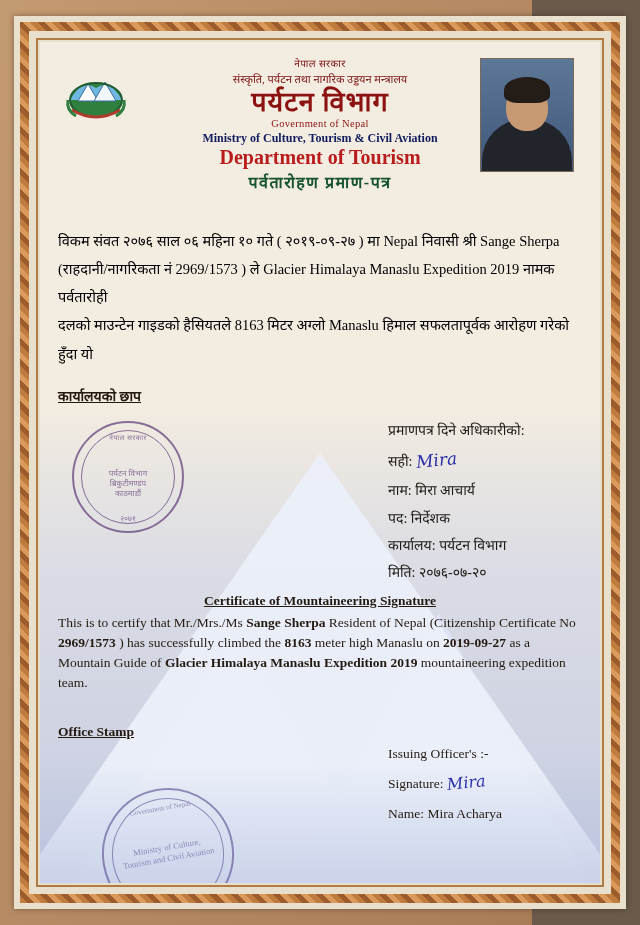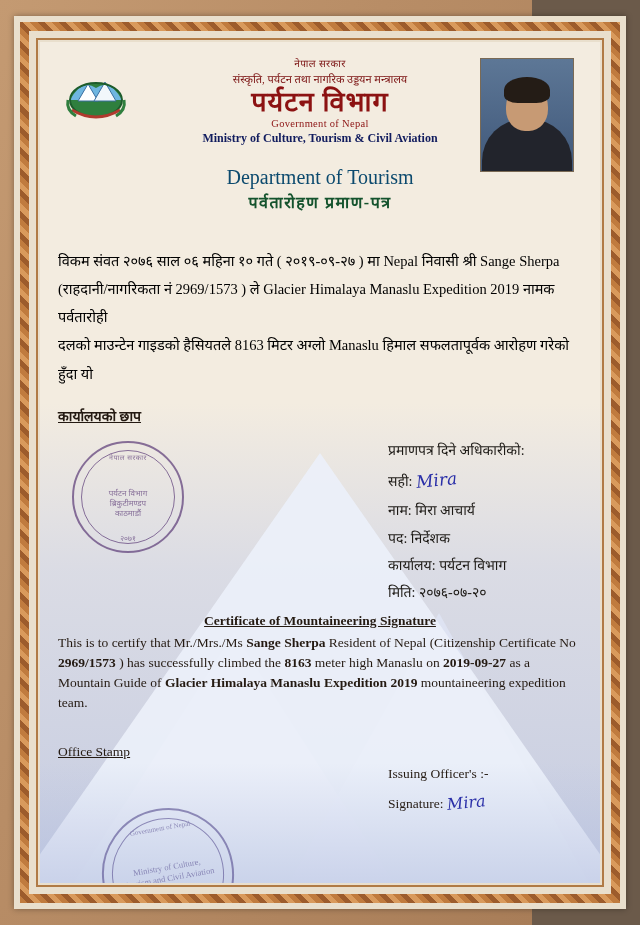--- a/index.html
+++ b/index.html
@@ -181,23 +181,23 @@
     letter-spacing: .3px;
   }
   .head-min {
     font-size: 12px;
     color: #111c5e;
     font-weight: bold;
     margin-top: 2px;
   }
   .head-dept {
     font-size: 20px;
-    font-weight: normal;
-    color: #0c4a6e;
-    margin-top: 20px;
+    font-weight: bold;
+    color: #b91c1c;
+    margin-top: 0;
   }
   .head-dev-sub {
     font-size: 16px;
     font-weight: bold;
     color: #14532d;
     letter-spacing: 1.5px;
     margin-top: 2px;
   }
 
   
@@ -294,21 +294,21 @@
   .en-body b { font-weight: bold; }
 
   
   .footer {
     position: relative;
     margin-top: 30px;
     min-height: 210px;
   }
   .office-stamp-label {
     font-size: 13.5px;
-    font-weight: normal;
+    font-weight: bold;
     text-decoration: underline;
   }
   .stamp2 {
     position: absolute;
     left: 44px;
     top: 64px;
     width: 128px;
     height: 128px;
     border-radius: 50%;
     border: 2px solid #4a3f86;
@@ -444,20 +444,24 @@
 Tourism and Civil Aviation</div>
 
           </div>
 
           <div class="issuer">
             <div>Issuing Officer's :-</div>
             <div>
               <span class="lbl">Signature:</span>
               <span class="sig-ink">Mira</span>
             </div>
+            <div>
+              <span class="lbl">Name:</span>
+              <span>Mira Acharya</span>
+            </div>
 
           </div>
         </div>
 
       </div>
     </div>
   </div>
 </div>
 
 </body></html>

